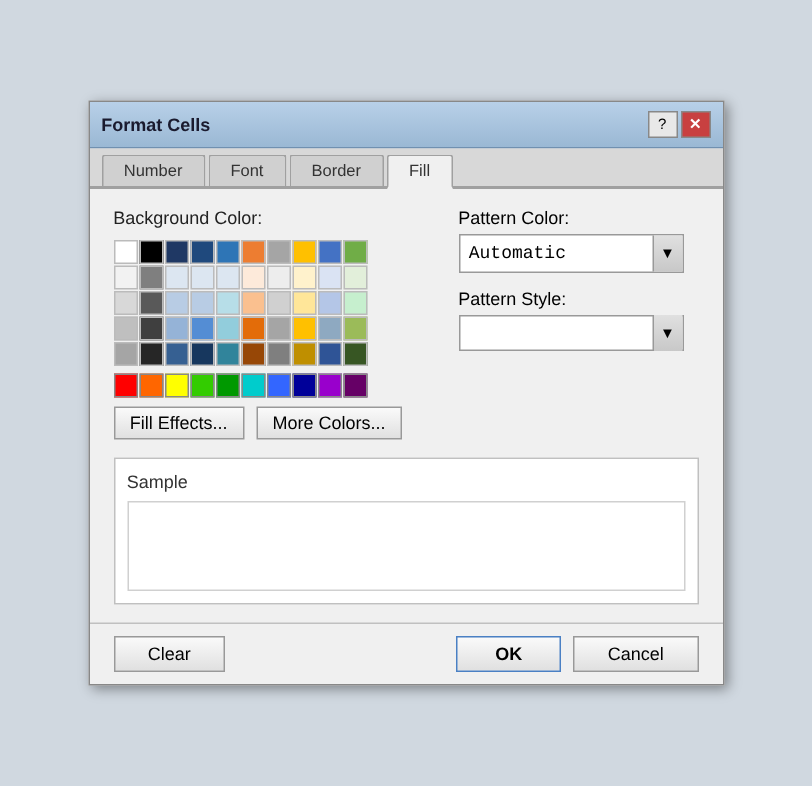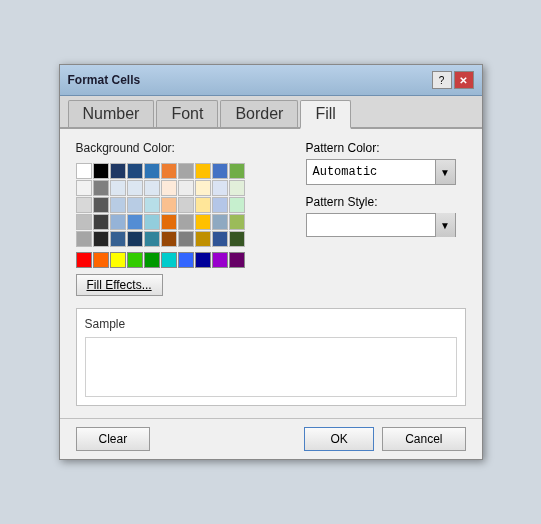--- a/index.html
+++ b/index.html
@@ -61,21 +61,21 @@
       border-bottom: 2px solid #a0a0a0;
       padding: 4px 8px 0 8px;
       gap: 2px;
     }
     .tab {
       padding: 4px 14px;
       border: 1px solid #a0a0a0;
       background: #d0d0d0;
       cursor: pointer;
       border-bottom: none;
-      font-size: 16px;
+      font-size: 11px;
       color: #333;
       border-radius: 2px 2px 0 0;
     }
     .tab.active {
       background: #f0f0f0;
       border-bottom: 2px solid #f0f0f0;
       margin-bottom: -2px;
       font-weight: normal;
       z-index: 1;
     }
@@ -128,21 +128,20 @@
       display: flex;
       gap: 8px;
       margin-top: 4px;
     }
     .action-btn {
       padding: 3px 10px;
       border: 1px solid #999;
       background: linear-gradient(to bottom, #fafafa, #e0e0e0);
       cursor: pointer;
       font-size: 12px;
-      text-decoration: underline;
     }
     .pattern-color-label {
       font-size: 12px;
       margin-bottom: 4px;
     }
     .dropdown-wrap {
       display: flex;
       align-items: center;
       border: 1px solid #999;
       background: white;
@@ -200,20 +199,21 @@
     .footer-btn {
       padding: 4px 22px;
       border: 1px solid #999;
       background: linear-gradient(to bottom, #fafafa, #e0e0e0);
       cursor: pointer;
       font-size: 12px;
       min-width: 70px;
     }
     .footer-btn.primary {
       border-color: #4a80c4;
+      font-weight: bold;
     }
     hr.divider {
       border: none;
       border-top: 1px solid #c0c0c0;
       margin: 0 0 0 0;
     }
   </style>
 </head>
 <body>
 
@@ -318,20 +318,21 @@
             <div class="color-cell" style="background:#3366ff; border-color:#888;"></div>
             <div class="color-cell" style="background:#000099; border-color:#888;"></div>
             <div class="color-cell" style="background:#9900cc; border-color:#888;"></div>
             <div class="color-cell" style="background:#660066; border-color:#888;"></div>
           </div>
         </div>
 
         
         <div class="action-buttons">
           <button class="action-btn">Fill Effects...</button>
+          <button class="action-btn">More Colors...</button>
         </div>
       </div>
 
       <div class="right-col">
         <div class="pattern-color-label">Pattern Color:</div>
         <div class="dropdown-wrap">
           <span class="dropdown-text">Automatic</span>
           <div class="dropdown-arrow">▼</div>
         </div>
         <div class="pattern-style-label">Pattern Style:</div>

